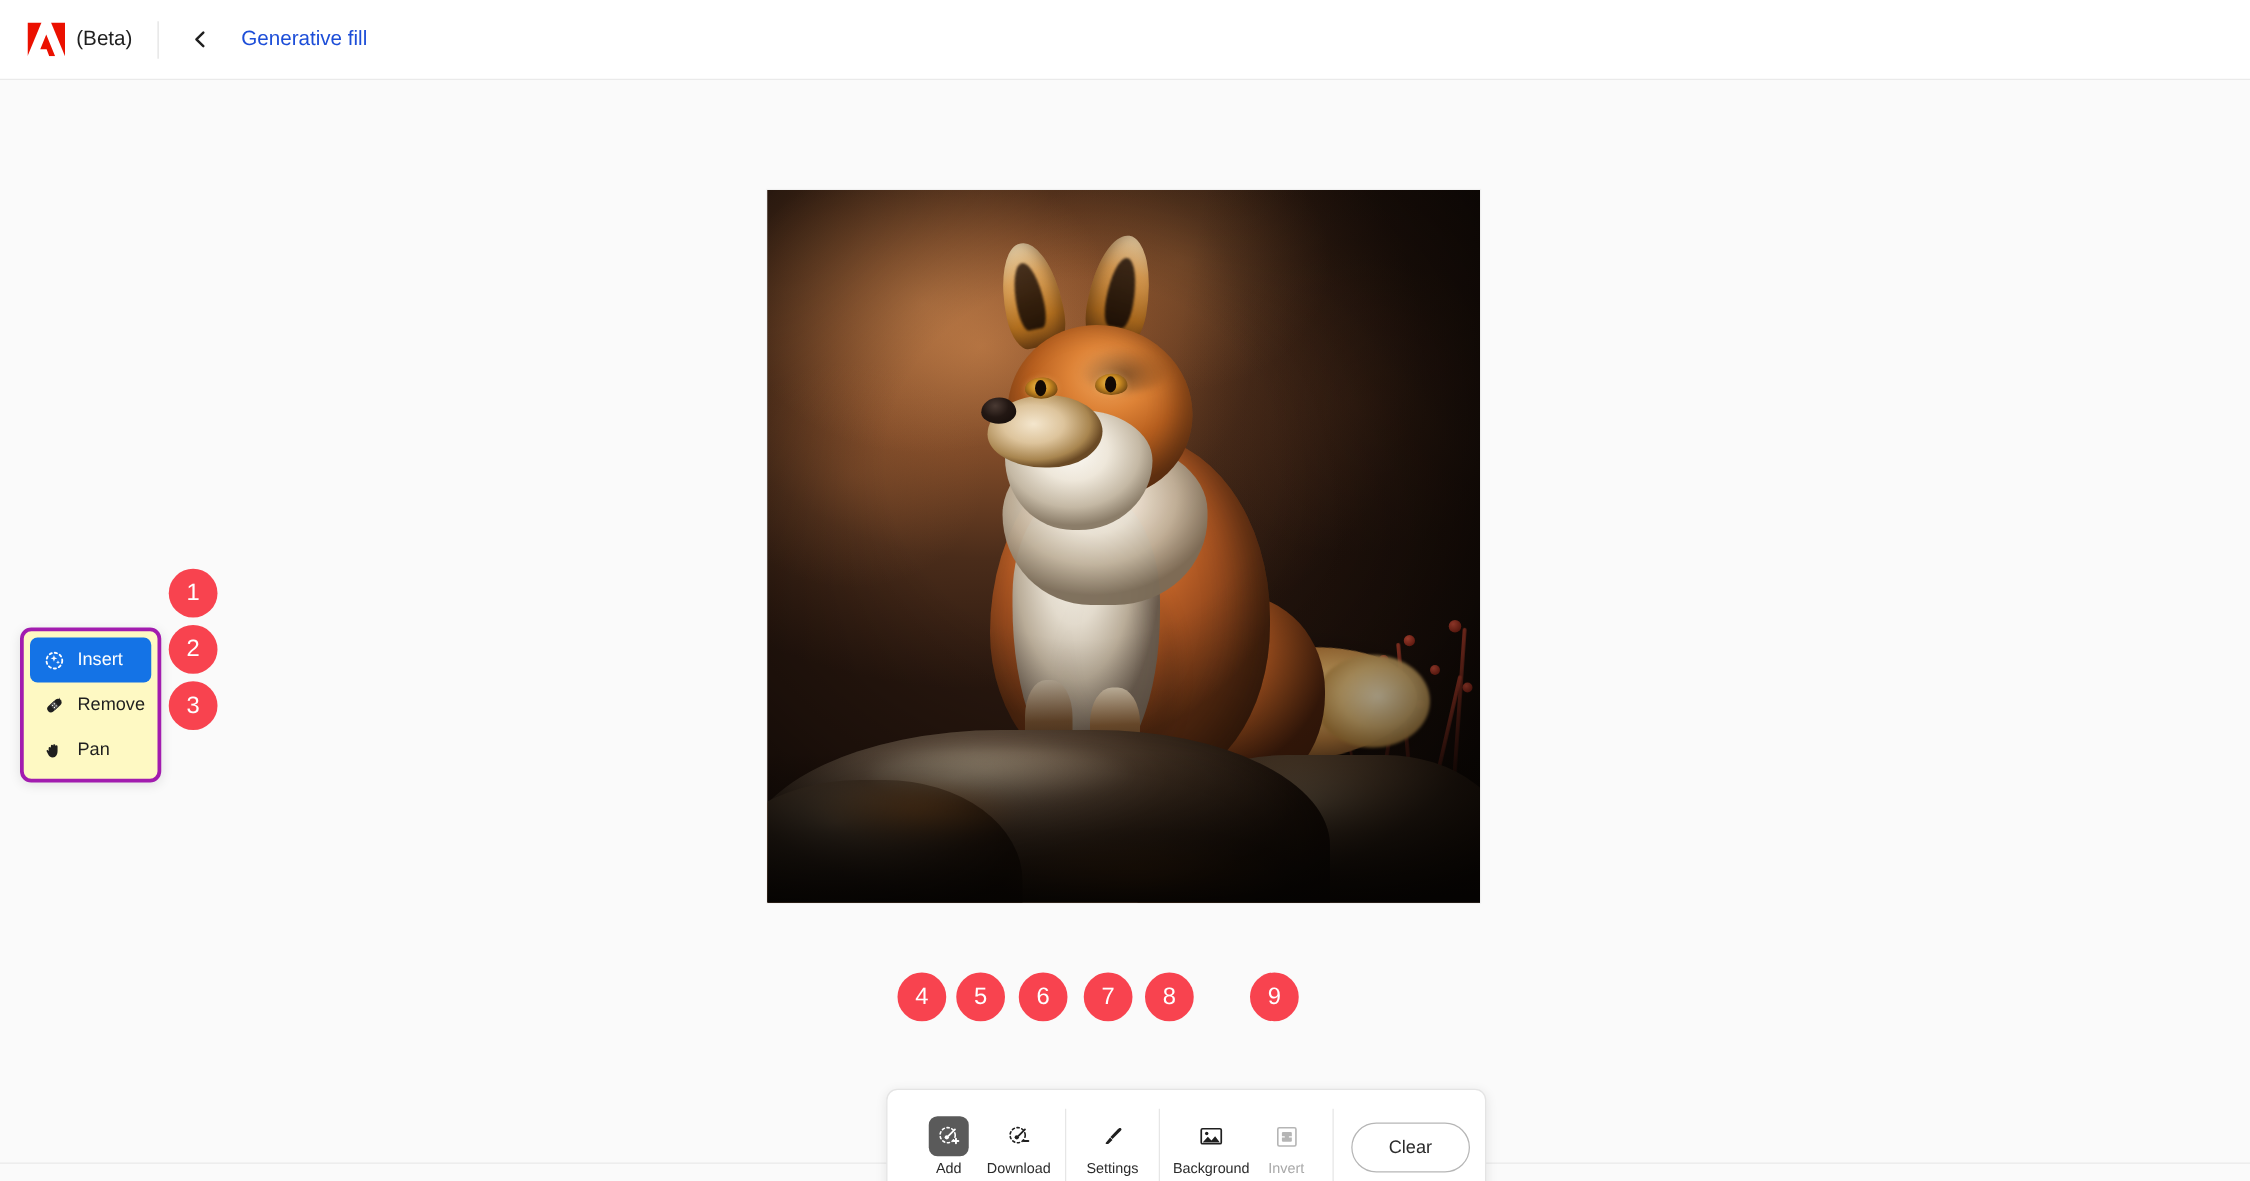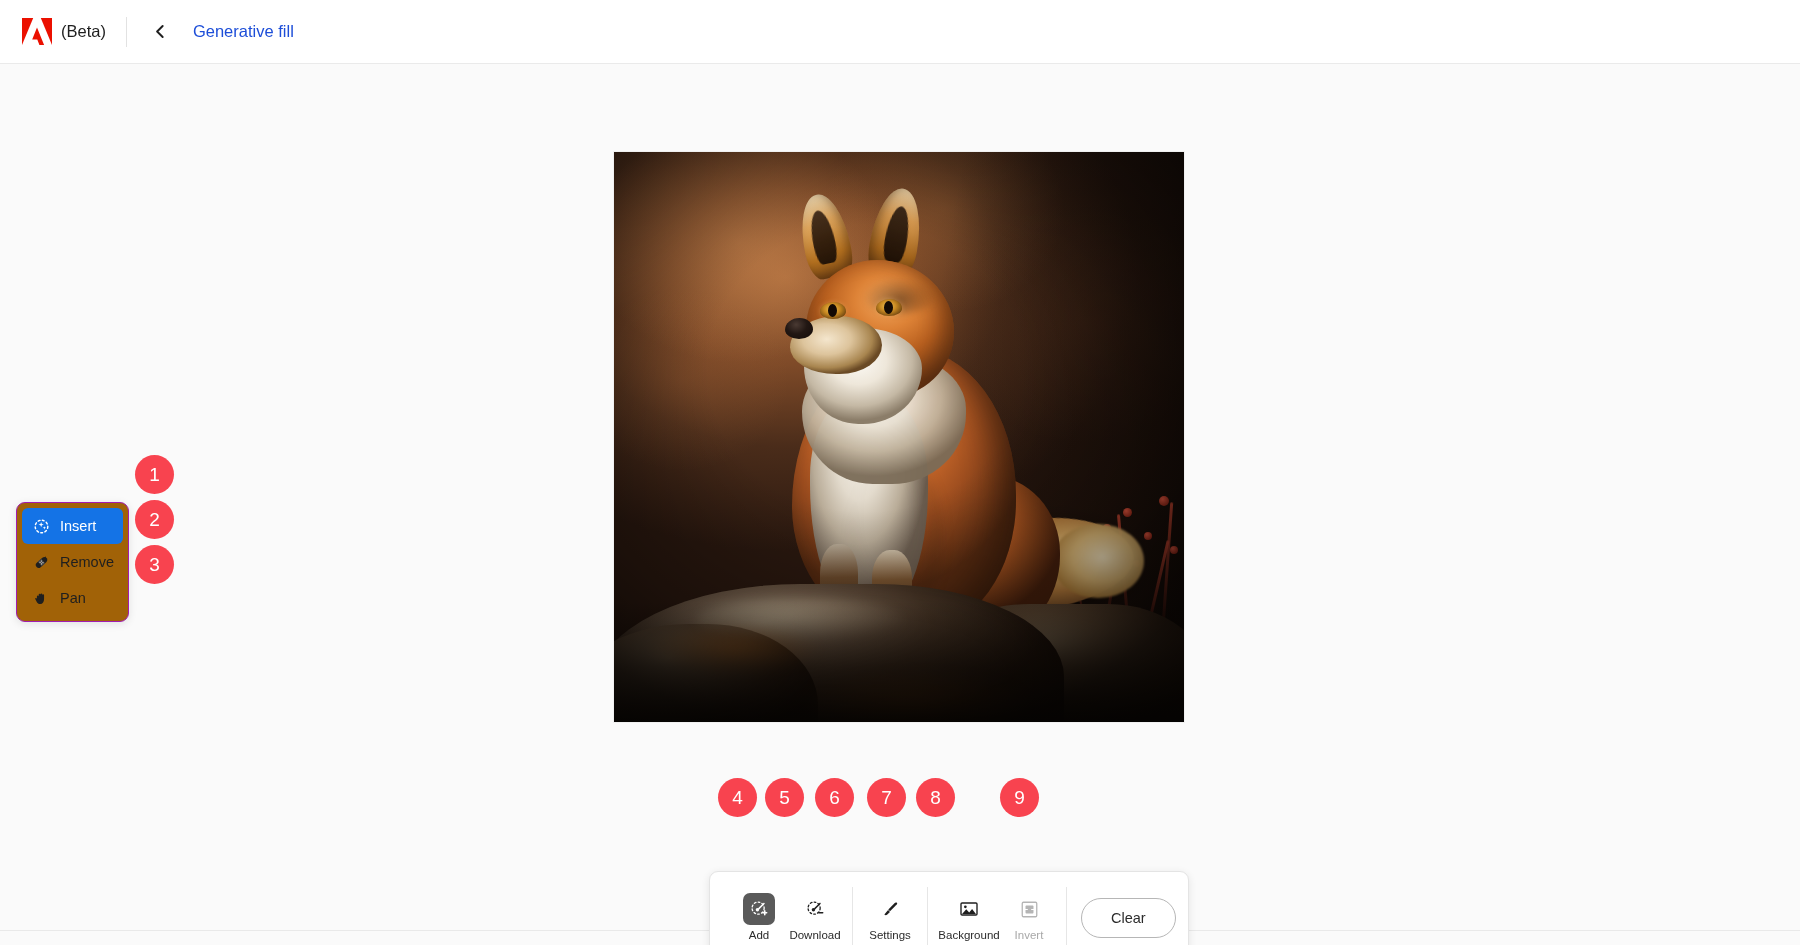--- a/index.html
+++ b/index.html
@@ -400,22 +400,22 @@
     background: radial-gradient(circle at 36% 32%, #e2563f, #8d2617 78%);
     filter: blur(0.3px);
   }
 
   
   .tool-panel {
     position: absolute;
     left: 16px;
     top: 438px;
     width: 113px;
-    background: #a16207;
-    border: 1px solid #a21caf;
+    background: #fef9c3;
+    border: 3px solid #a21caf;
     border-radius: 9px;
     padding: 5px;
     box-shadow: 0 2px 9px rgba(0,0,0,0.10);
     z-index: 20;
   }
   .tool-item {
     display: flex;
     align-items: center;
     gap: 10px;
     height: 36px;

